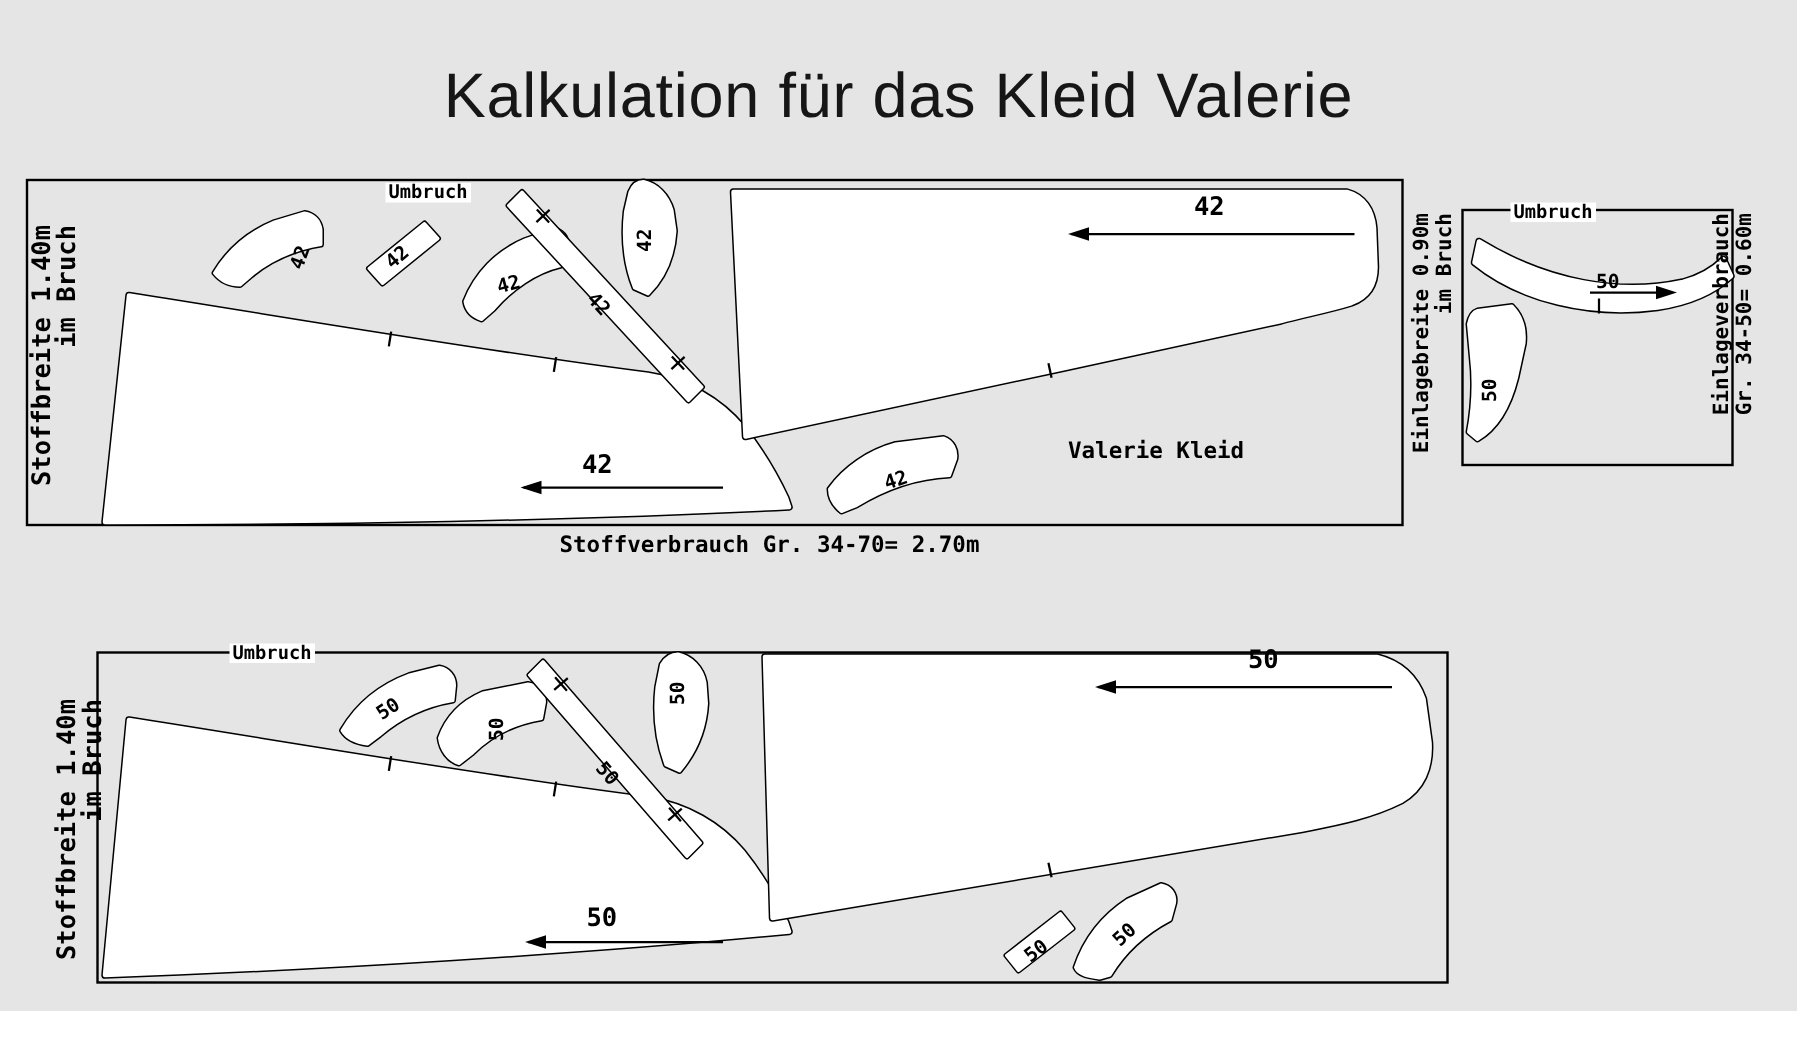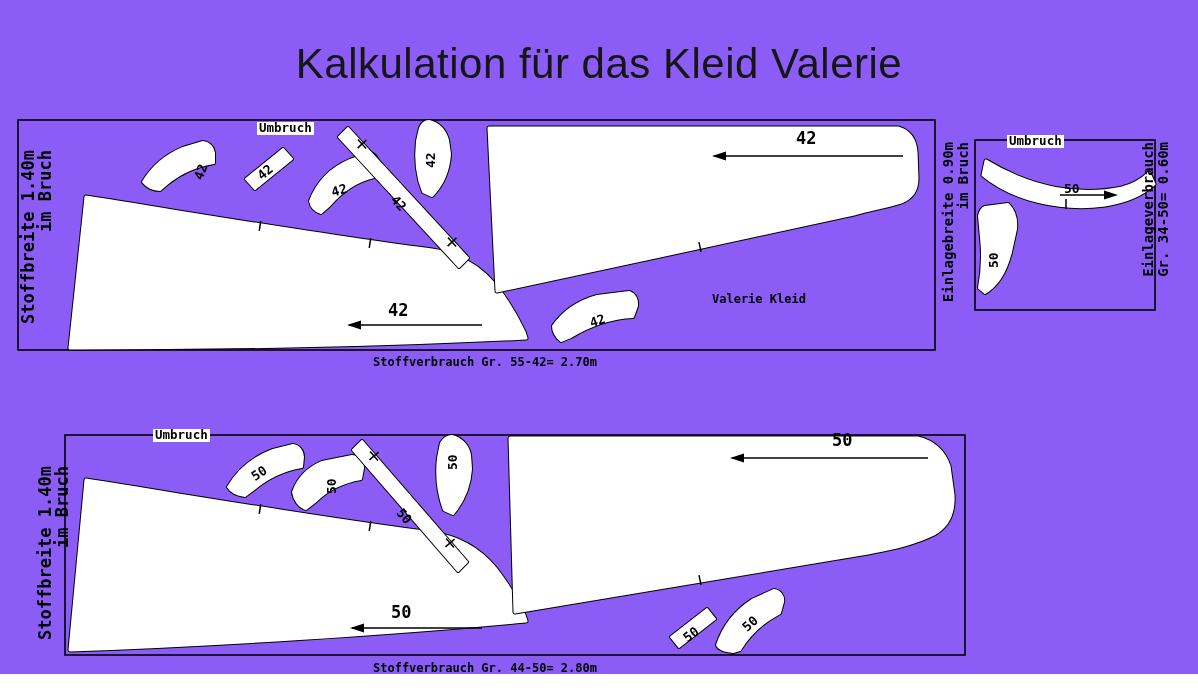--- a/index.html
+++ b/index.html
@@ -1,33 +1,33 @@
 <!DOCTYPE html>
 <html><head>
 <meta charset="utf-8">
 <style>
   html,body{margin:0;padding:0;background:#fff;}
-  .page{position:relative;width:1198px;height:674px;background:#8b5cf6;overflow:hidden;
+  .page{position:relative;width:1198px;height:674px;background:#e5e5e5;overflow:hidden;
         font-family:"DejaVu Sans Mono","Liberation Mono",monospace;color:#000;}
   .title{position:absolute;top:40px;left:0;width:100%;text-align:center;
          font-family:"Liberation Sans","DejaVu Sans",sans-serif;font-size:42px;
          font-weight:400;color:#161616;letter-spacing:.5px;}
   svg.diagram{position:absolute;left:0;top:0;}
   .box{fill:none;stroke:#000;stroke-width:1.6;}
   .o5{fill:#fff;stroke:#000;stroke-width:5;stroke-linejoin:round;}
   .o3{fill:#fff;stroke:#fff;stroke-width:3;stroke-linejoin:round;}
   .o4{fill:#fff;stroke:#000;stroke-width:4;stroke-linejoin:round;}
   .o2{fill:#fff;stroke:#fff;stroke-width:2;stroke-linejoin:round;}
   .ln{stroke:#000;stroke-width:1.5;fill:none;}
   .ah{fill:#000;stroke:none;}
   .lbl{position:absolute;font-weight:bold;line-height:1;white-space:nowrap;}
   .umb{font-size:12.5px;background:#fff;padding:0 2px;text-align:right;}
   .sz{font-size:17px;}
   .pl{font-size:13px;transform-origin:0 0;}
-  .cons{font-size:12px;}
+  .cons{font-size:15px;}
   .vt{position:absolute;font-weight:bold;white-space:nowrap;
       transform:rotate(-90deg);transform-origin:0 0;text-align:right;}
   .vt.f17{font-size:17px;line-height:17px;width:185px;}
   .vt.f14{font-size:14px;line-height:15px;width:165px;}
 </style>
 </head>
 <body>
 
 <div class="page">
 
@@ -226,16 +226,15 @@
   <div class="lbl pl" style="left:325px;top:494px;transform:rotate(-90deg)">50</div>
   <div class="lbl pl" style="left:404px;top:506px;transform:rotate(49deg)">50</div>
   <div class="lbl pl" style="left:446px;top:470px;transform:rotate(-90deg)">50</div>
   <div class="lbl pl" style="left:681px;top:634px;transform:rotate(-37deg)">50</div>
   <div class="lbl pl" style="left:740px;top:624px;transform:rotate(-42deg)">50</div>
 
   <div class="lbl pl" style="left:1064px;top:182px">50</div>
   <div class="lbl pl" style="left:987px;top:268px;transform:rotate(-90deg)">50</div>
 
   <div class="lbl cons" style="left:712px;top:293px">Valerie Kleid</div>
-  <div class="lbl cons" style="left:373px;top:356px">Stoffverbrauch Gr. 55-42= 2.70m</div>
-  <div class="lbl cons" style="left:373px;top:662px">Stoffverbrauch Gr. 44-50= 2.80m</div>
+  <div class="lbl cons" style="left:373px;top:356px">Stoffverbrauch Gr. 34-70= 2.70m</div>
 
 </div>
 
 </body></html>

